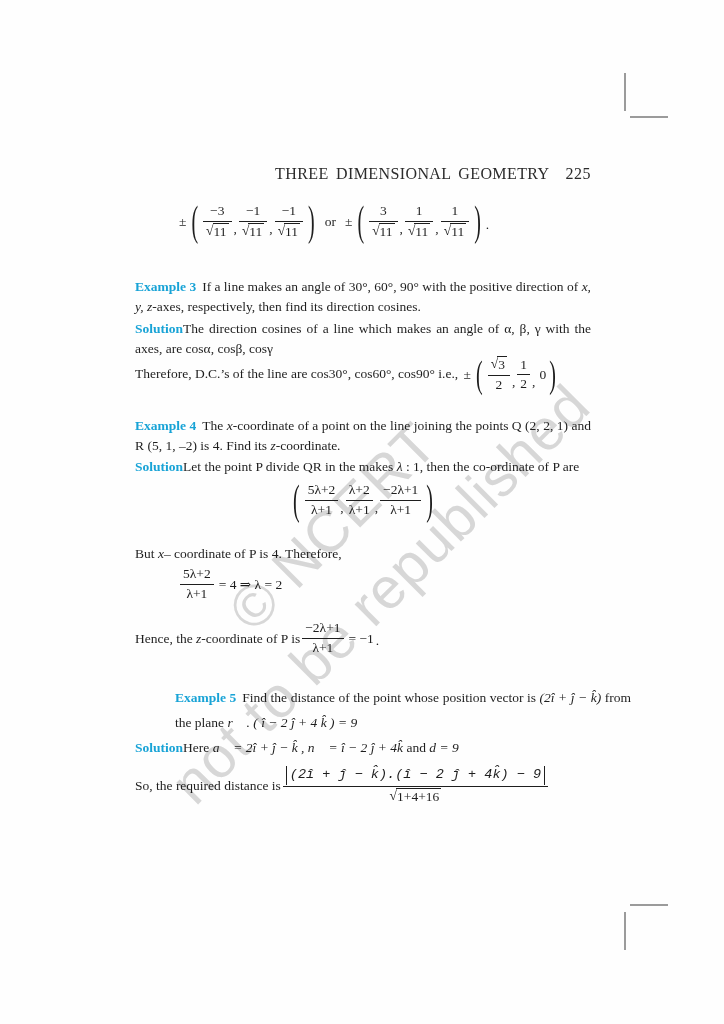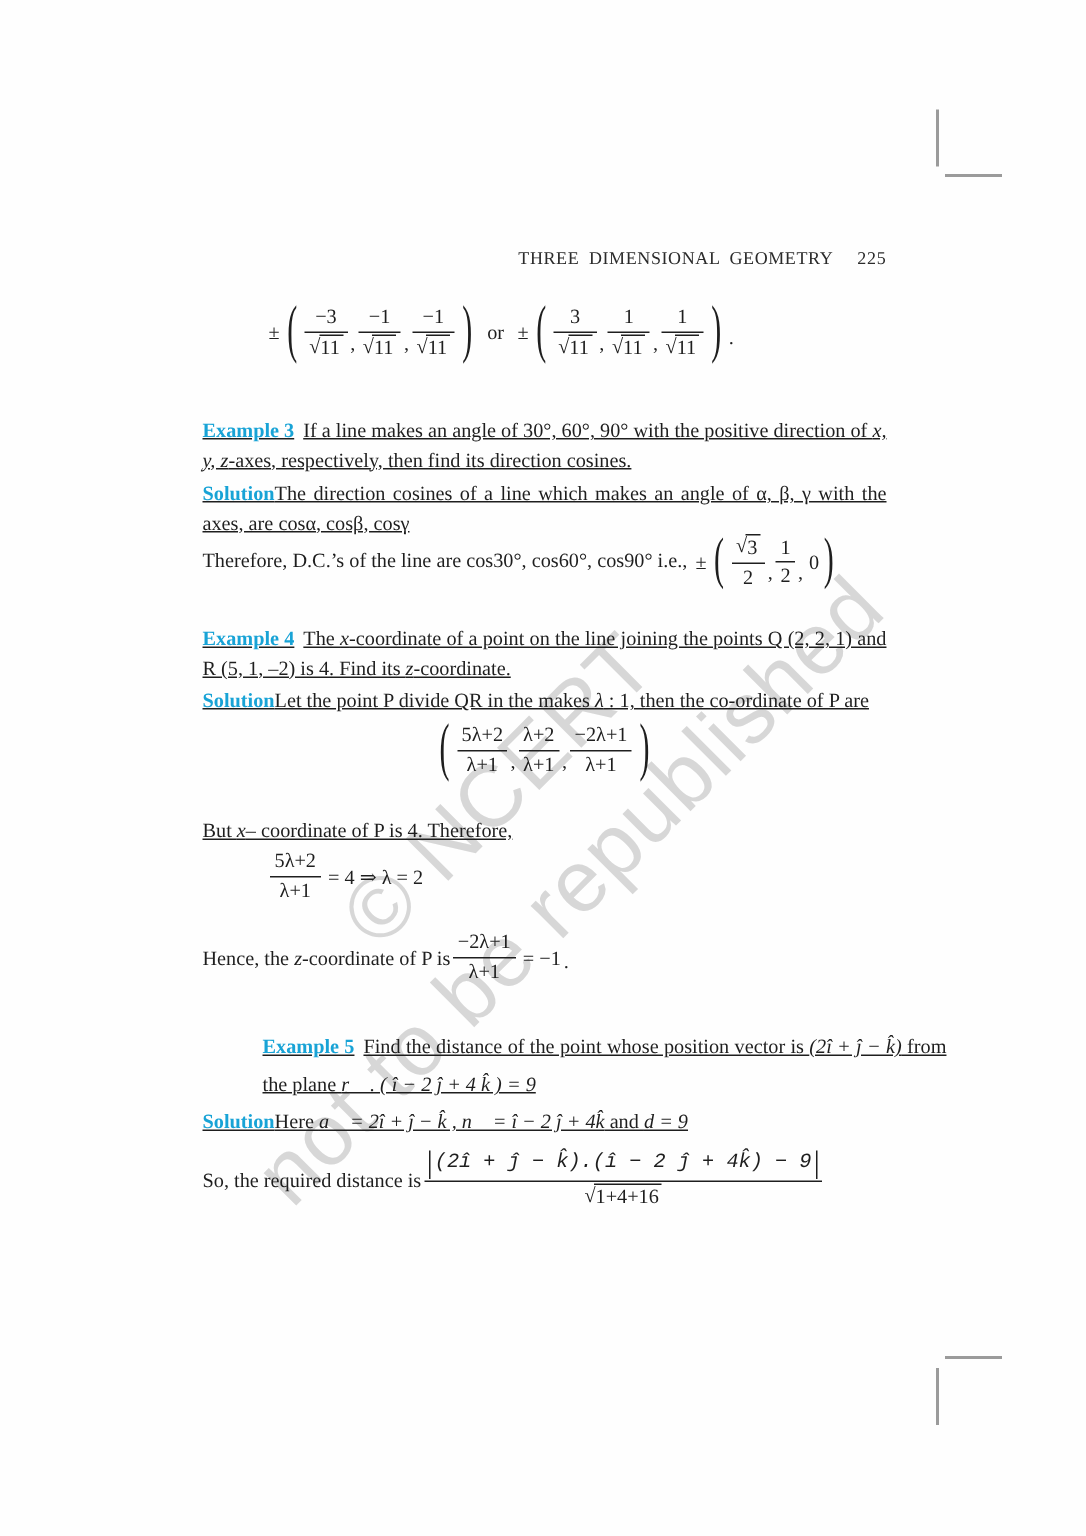--- a/index.html
+++ b/index.html
@@ -16,26 +16,26 @@
     font-size:58px; white-space:nowrap; letter-spacing:1px;
     transform:rotate(-45deg); opacity:.75; user-select:none;
   }
   .wm1 { left:205px; top:505px; width:230px; }
   .wm2 { left:90px;  top:540px; width:620px; }
   
   .cm { position:absolute; background:#9b9b9b; z-index:2; }
   
   .hdr {
     position:absolute; left:135px; top:165px; width:456px; z-index:1;
-    text-align:right; font-size:12px; letter-spacing:.4px; word-spacing:3px; color:#2b2b2b;
+    text-align:right; font-size:16px; letter-spacing:.4px; word-spacing:3px; color:#2b2b2b;
   }
   .hdr .pgnum { margin-left:16px; letter-spacing:.5px; }
   
   .blk { position:absolute; left:135px; width:456px; z-index:1; font-size:13.5px; line-height:19.5px; }
-  .para { text-align:justify;text-decoration:underline; }
+  .para { text-align:justify; }
   .it { font-style:italic; }
   .lbl { color:var(--accent,#18a3d6); font-weight:bold; }
   .lbl.ex { margin-right:6px; }
   .lbl.sol { }
   
   .mathflex { display:flex; align-items:center; }
   .frac { display:inline-block; vertical-align:middle; text-align:center; margin:0 2px; line-height:1.25; }
   .frac .num { display:block; border-bottom:1px solid #1e1e1e; padding:0 3px 1px; }
   .frac .den { display:block; padding:1px 3px 0; }
   .sqrt { display:inline-block; white-space:nowrap;text-align:right; }

